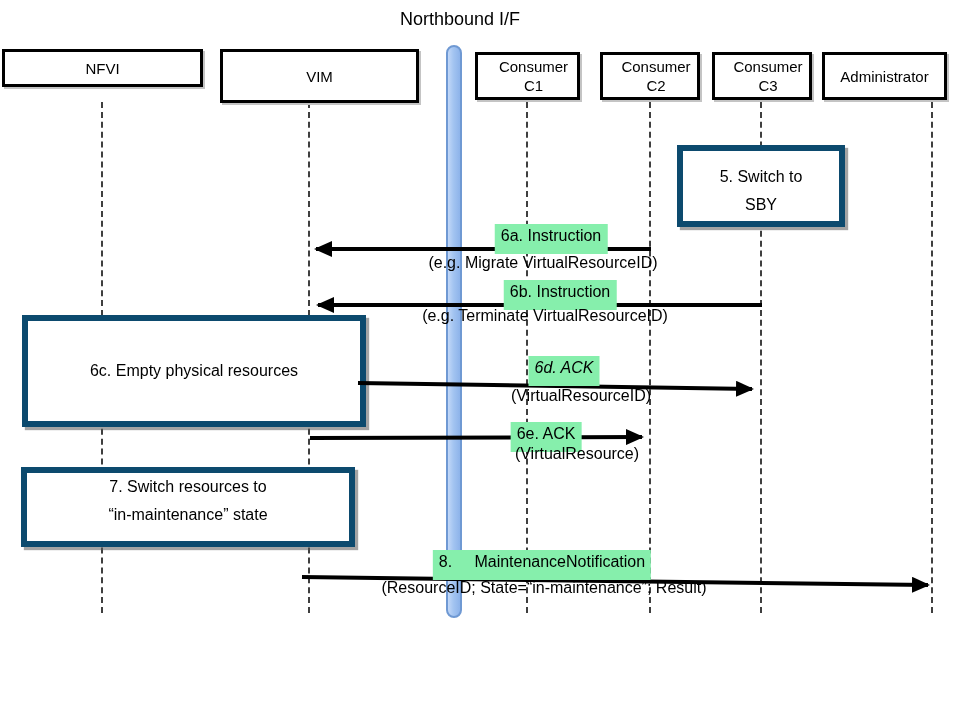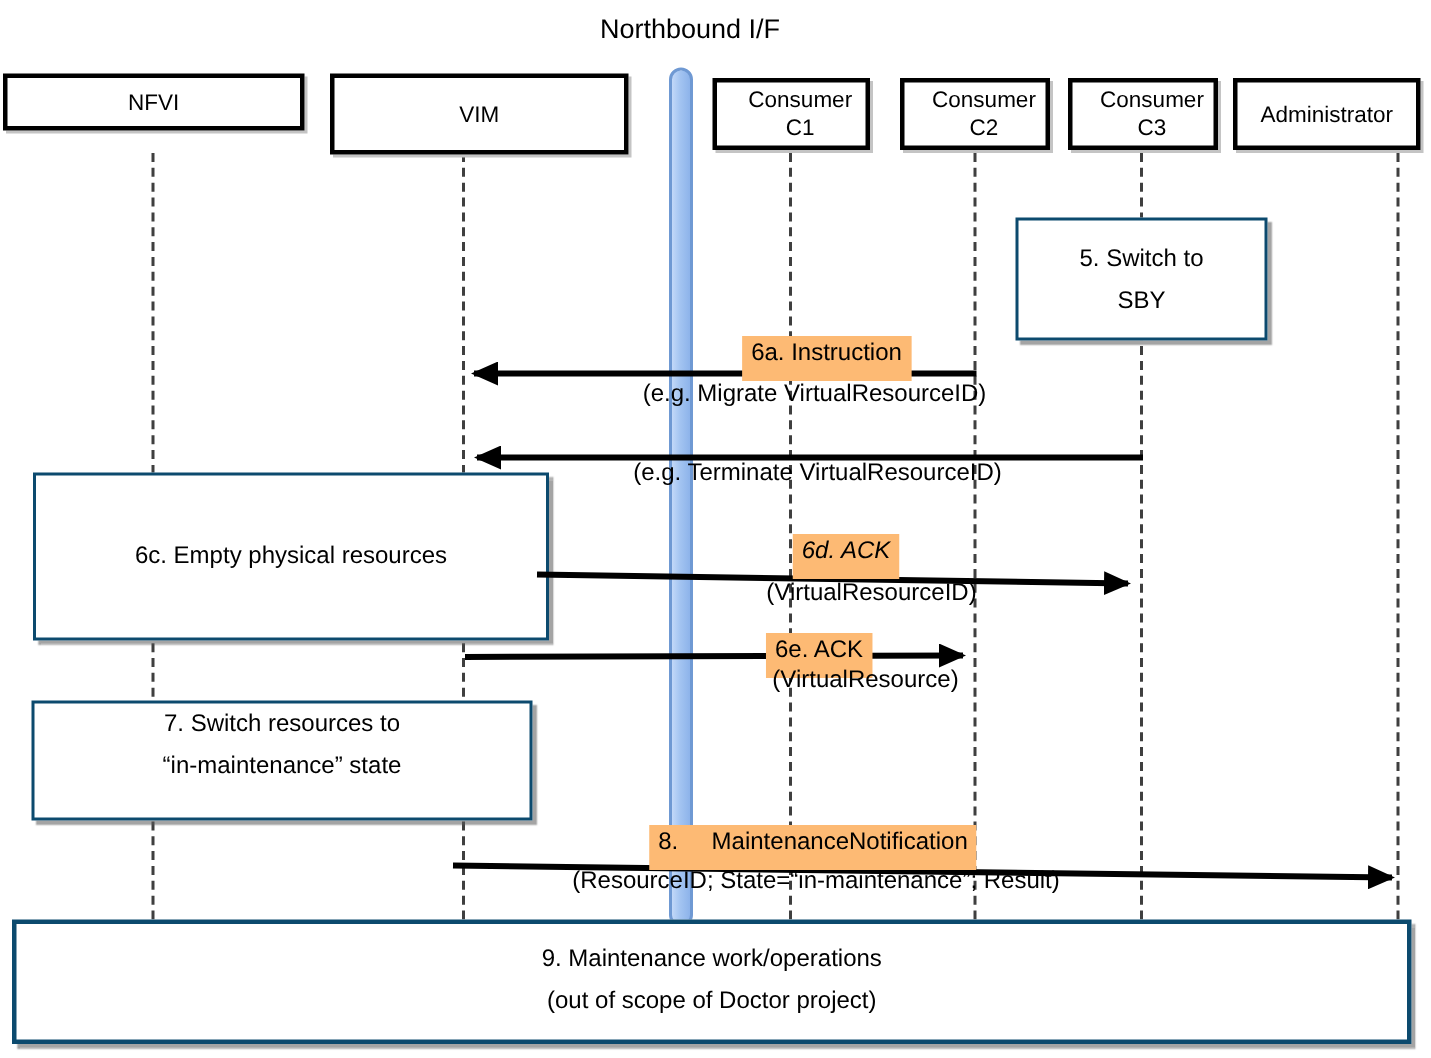--- a/index.html
+++ b/index.html
@@ -36,31 +36,31 @@
   .nbar{
     position:absolute;left:446px;top:45px;width:16px;height:573px;
     border-radius:8px;box-sizing:border-box;
     background:linear-gradient(to right,#c2d8f8 0%,#a3c4f1 45%,#8db3ea 100%);
     border:2px solid #6f99d3;z-index:2;
   }
   
   svg.arrows{position:absolute;left:0;top:0;z-index:4;}
   
   .note{
-    position:absolute;background:#fff;border:2px solid #0c4a6e;box-sizing:border-box;
+    position:absolute;background:#fff;border:6px solid #0c4a6e;box-sizing:border-box;
     text-align:center;font-size:16px;z-index:3;box-shadow:3px 3px 1px rgba(90,90,90,0.55);
   }
   .note .ln{display:block;line-height:28px;}
   .n5 {left:677px;top:145px;width:168px;height:82px;padding-top:12px;}
   .n6c{left:22px; top:315px;width:344px;height:112px;display:flex;align-items:center;justify-content:center;}
   .n7 {left:21px; top:467px;width:334px;height:80px;}
   .n9 {left:8px;  top:613px;width:933px;height:83px;padding-top:10px;border-width:3px;}
   
   .msg-label{
-    position:absolute;transform:translateX(-50%);background:#fdba74;
+    position:absolute;transform:translateX(-50%);background:#86efac;
     font-size:16px;line-height:20px;padding:2px 6px 8px;white-space:nowrap;
     text-align:center;z-index:5;
   }
   .msg-detail{
     position:absolute;transform:translateX(-50%);background:transparent;
     font-size:16px;line-height:20px;white-space:nowrap;text-align:center;z-index:5;
   }
   .l6a{left:551px;top:224px;} .s6a{left:543px;top:253px;}
   .l6b{left:560px;top:280px;} .s6b{left:545px;top:306px;}
   .l6d{left:564px;top:356px;font-style:italic;} .s6d{left:581px;top:386px;}
@@ -119,37 +119,34 @@
     </defs>
     <line x1="651" y1="249" x2="316" y2="249" stroke="#000" stroke-width="4" marker-end="url(#ah)"></line>
     <line x1="762" y1="305" x2="318" y2="305" stroke="#000" stroke-width="4" marker-end="url(#ah)"></line>
     <line x1="358" y1="383" x2="752" y2="389" stroke="#000" stroke-width="4" marker-end="url(#ah)"></line>
     <line x1="310" y1="438" x2="642" y2="437" stroke="#000" stroke-width="4" marker-end="url(#ah)"></line>
     <line x1="302" y1="577" x2="928" y2="585" stroke="#000" stroke-width="4" marker-end="url(#ah)"></line>
   </svg>
 
   <div class="msg-label l6a">6a. Instruction</div>
   <div class="msg-detail s6a">(e.g. Migrate VirtualResourceID)</div>
+  <div class="msg-label l6b">6b. Instruction</div>
   <div class="msg-detail s6b">(e.g. Terminate VirtualResourceID)</div>
   <div class="msg-label l6d">6d. ACK</div>
   <div class="msg-detail s6d">(VirtualResourceID)</div>
   <div class="msg-label l6e">6e. ACK</div>
   <div class="msg-detail s6e">(VirtualResource)</div>
   <div class="msg-label l8">8.&nbsp;&nbsp;&nbsp;&nbsp;&nbsp;MaintenanceNotification</div>
   <div class="msg-detail s8">(ResourceID; State=“in-maintenance”; Result)</div>
 
   <div class="note n5">
     <span class="ln">5. Switch to</span>
     <span class="ln">SBY</span>
   </div>
   <div class="note n6c">
     <span class="ln">6c. Empty physical resources</span>
   </div>
   <div class="note n7">
     <span class="ln">7. Switch resources to</span>
     <span class="ln">“in-maintenance” state</span>
   </div>
-  <div class="note n9">
-    <span class="ln">9. Maintenance work/operations</span>
-    <span class="ln">(out of scope of Doctor project)</span>
-  </div>
 
 </div>
 
 </body></html>

